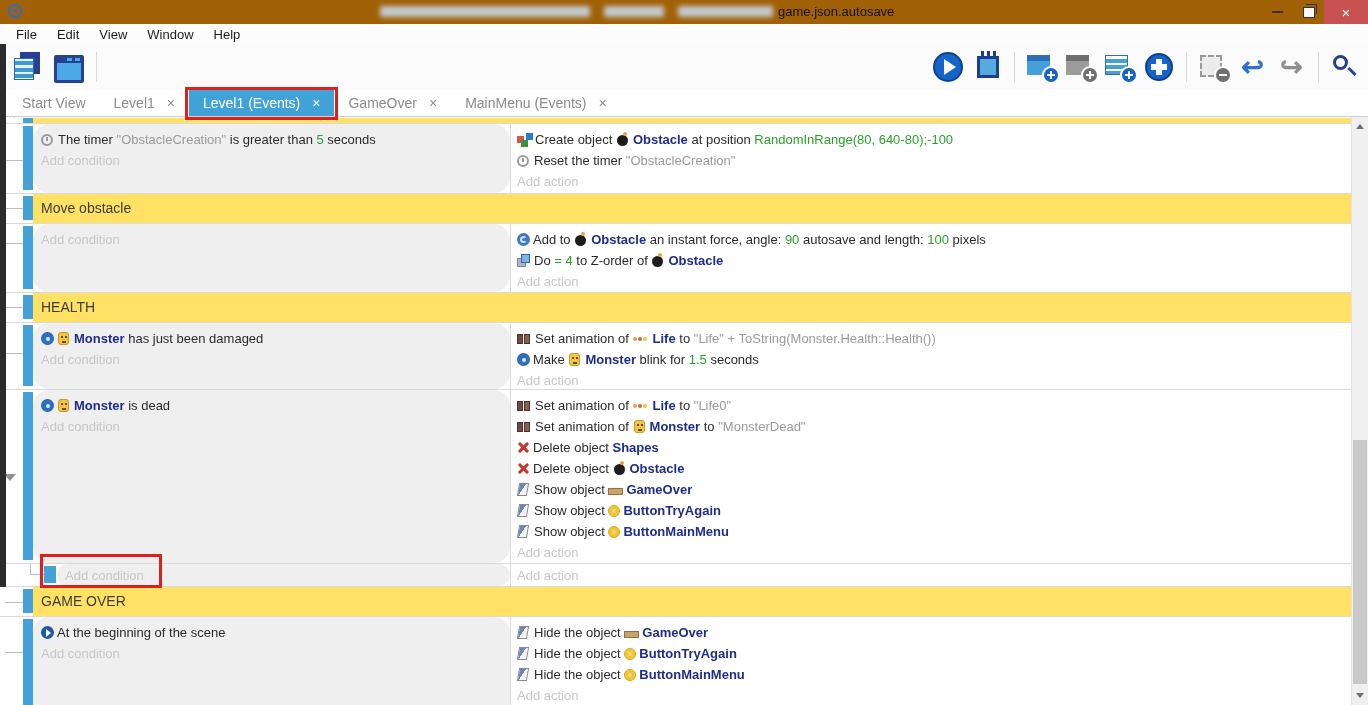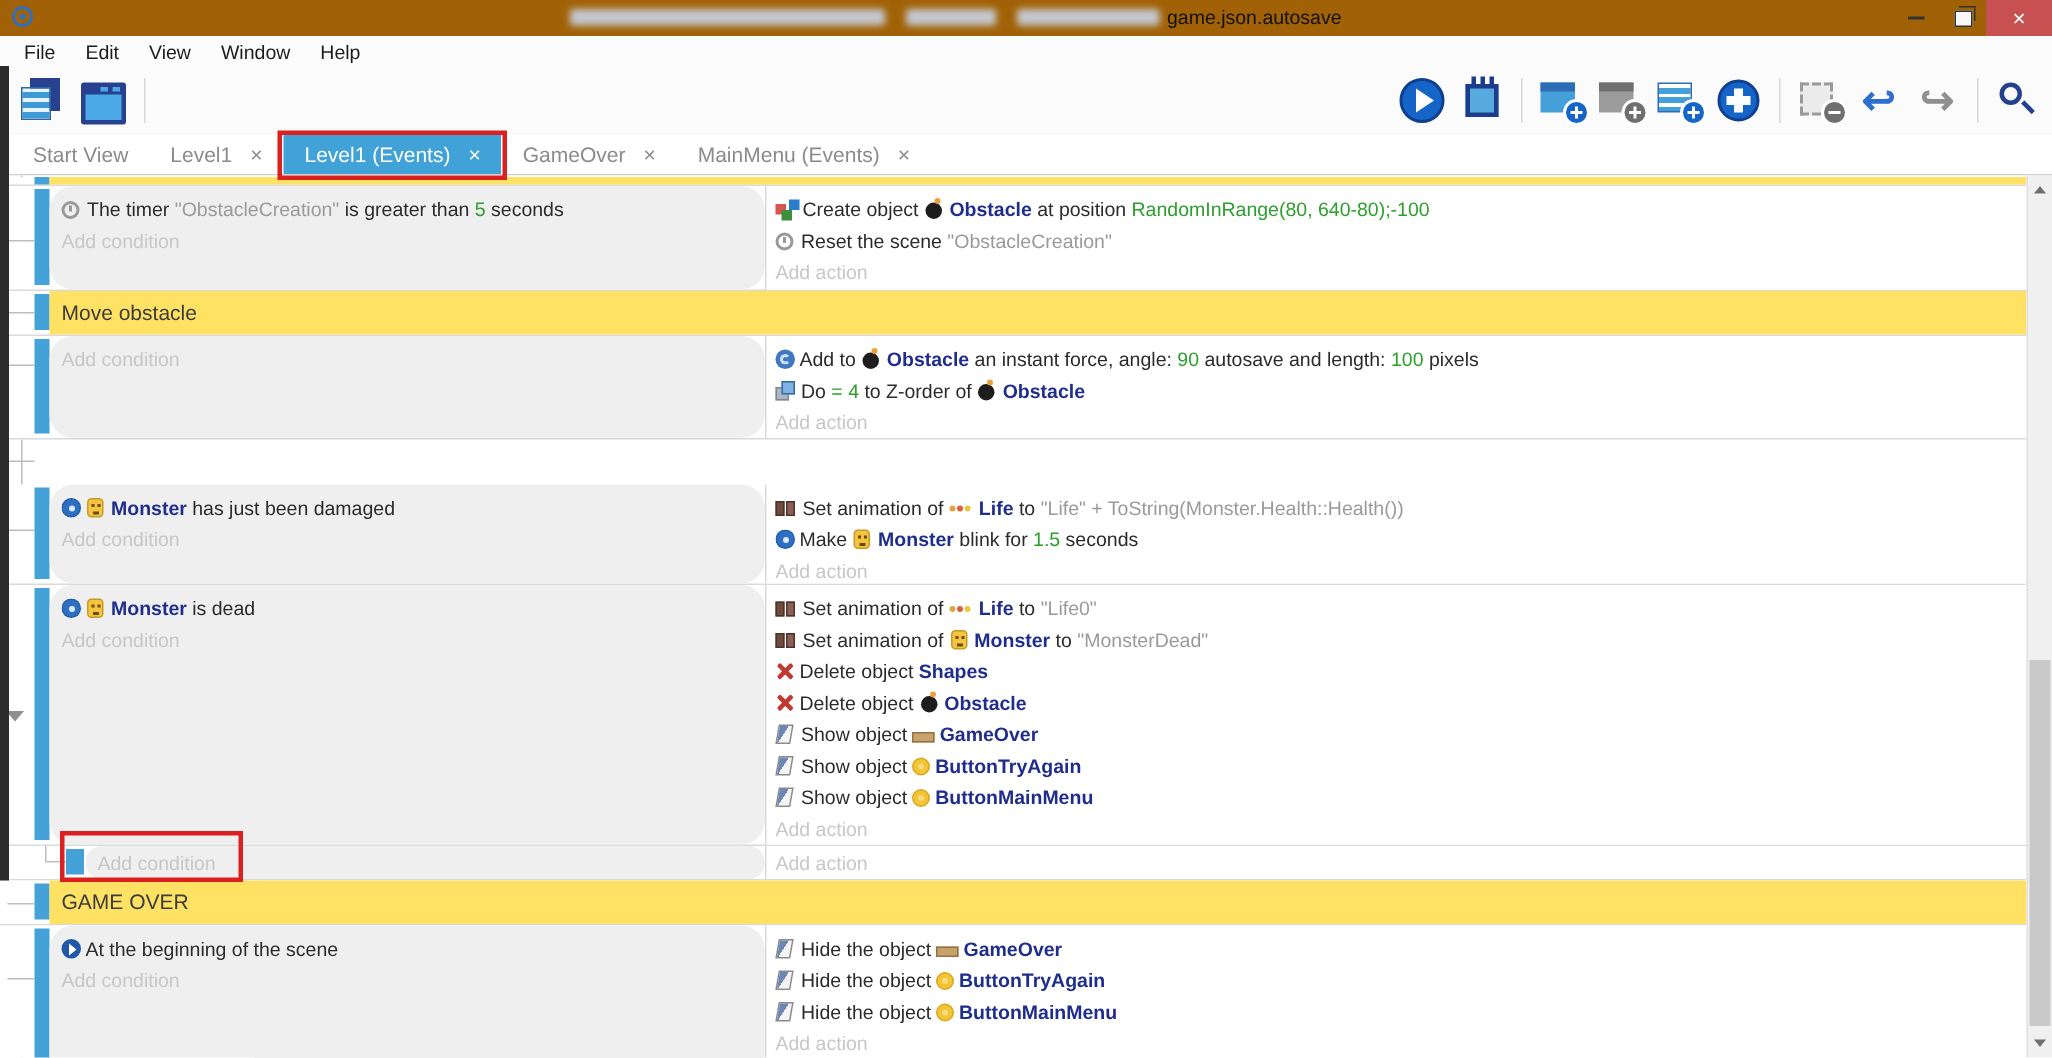--- a/index.html
+++ b/index.html
@@ -226,21 +226,21 @@
     </div>
 
     <div class="row" style="top:7px;height:70px;">
       <div class="bar"></div>
       <div class="ccell">
         <div class="line"><span class="ic timer-icon"></span><span class="seg-t">The timer </span><span class="seg-s">"ObstacleCreation"</span><span class="seg-t"> is greater than </span><span class="seg-v">5</span><span class="seg-t"> seconds</span></div>
         <div class="line phl">Add condition</div>
       </div>
       <div class="acell">
         <div class="line"><span class="ic create-object-icon"></span><span class="seg-t">Create object </span><span class="ic obstacle-icon"></span><span class="seg-o">Obstacle</span><span class="seg-t"> at position </span><span class="seg-v">RandomInRange(80, 640-80);-100</span></div>
-        <div class="line"><span class="ic timer-icon"></span><span class="seg-t">Reset the scene </span><span class="seg-s">"ObstacleCreation"</span></div>
+        <div class="line"><span class="ic timer-icon"></span><span class="seg-t">Reset the timer </span><span class="seg-s">"ObstacleCreation"</span></div>
         <div class="line phl">Add action</div>
       </div>
     </div>
 
     <div class="row" style="top:77px;height:30px;">
       <div class="bar"></div>
       <div class="ycell">
         <div class="cmt">Move obstacle</div>
       </div>
     </div>
@@ -250,20 +250,26 @@
       <div class="ccell">
         <div class="line phl">Add condition</div>
       </div>
       <div class="acell">
         <div class="line"><span class="ic force-icon"></span><span class="seg-t">Add to </span><span class="ic obstacle-icon"></span><span class="seg-o">Obstacle</span><span class="seg-t"> an instant force, angle: </span><span class="seg-v">90</span><span class="seg-t"> autosave and length: </span><span class="seg-v">100</span><span class="seg-t"> pixels</span></div>
         <div class="line"><span class="ic z-order-icon"></span><span class="seg-t">Do </span><span class="seg-v">= 4</span><span class="seg-t"> to Z-order of </span><span class="ic obstacle-icon"></span><span class="seg-o">Obstacle</span></div>
         <div class="line phl">Add action</div>
       </div>
     </div>
 
+    <div class="row" style="top:176px;height:30px;">
+      <div class="bar"></div>
+      <div class="ycell">
+        <div class="cmt">HEALTH</div>
+      </div>
+    </div>
 
     <div class="row" style="top:206px;height:67px;">
       <div class="bar"></div>
       <div class="ccell">
         <div class="line"><span class="ic behavior-icon"></span><span class="ic monster-icon"></span><span class="seg-o">Monster</span><span class="seg-t"> has just been damaged</span></div>
         <div class="line phl">Add condition</div>
       </div>
       <div class="acell">
         <div class="line"><span class="ic animation-icon"></span><span class="seg-t">Set animation of </span><span class="ic life-icon"></span><span class="seg-o">Life</span><span class="seg-t"> to </span><span class="seg-s">"Life" + ToString(Monster.Health::Health())</span></div>
         <div class="line"><span class="ic behavior-icon"></span><span class="seg-t">Make </span><span class="ic monster-icon"></span><span class="seg-o">Monster</span><span class="seg-t"> blink for </span><span class="seg-v">1.5</span><span class="seg-t"> seconds</span></div>

